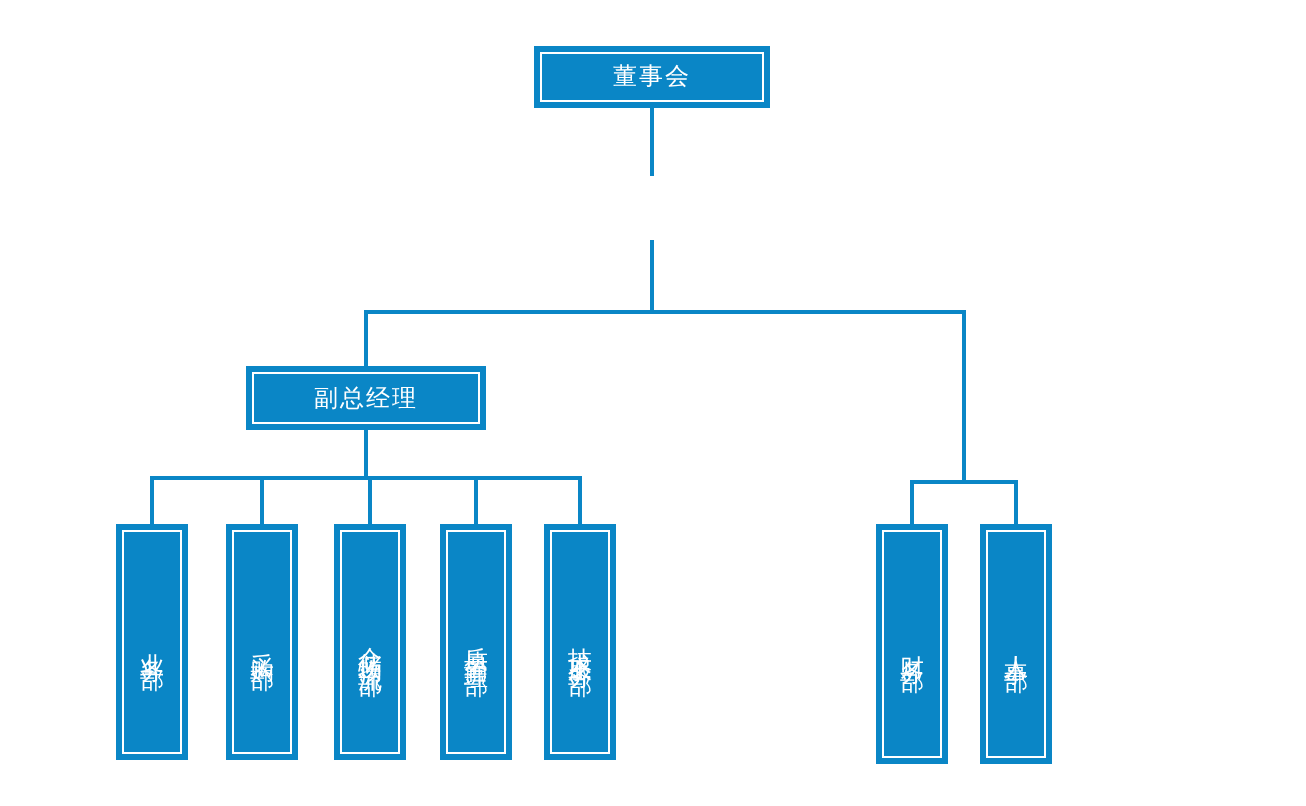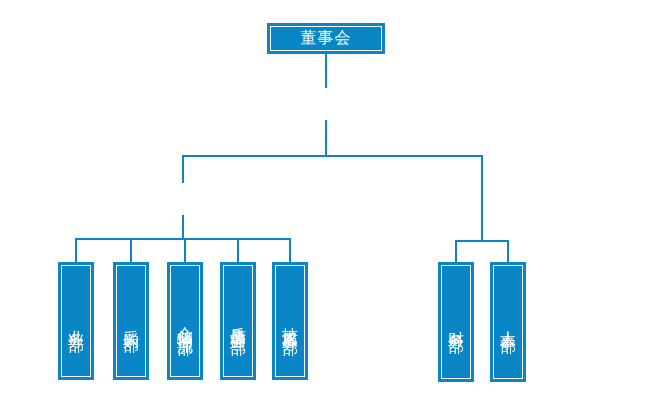--- a/index.html
+++ b/index.html
@@ -22,21 +22,21 @@
   }
   .node {
     position: absolute;
     background: var(--box-fill);
     color: var(--box-text);
     outline: 1px solid #ffffff;
     outline-offset: -4px;
     display: flex;
     align-items: center;
     justify-content: center;
-    font-size: 16px;
+    font-size: 12px;
     letter-spacing: 1px;
   }
   .node.vertical .label {
     writing-mode: vertical-rl;
     text-orientation: upright;
     letter-spacing: 3px;
     line-height: 1;
   }
   .line {
     position: absolute;
@@ -64,20 +64,23 @@
   <div class="line v" style="left:130px; top:238px; height:24px;"></div>
   <div class="line v" style="left:184px; top:238px; height:24px;"></div>
   <div class="line v" style="left:237px; top:238px; height:24px;"></div>
   <div class="line v" style="left:289px; top:238px; height:24px;"></div>
 
   <div class="node" style="left:267px; top:23px; width:118px; height:31px;">
     <span class="label">董事会</span>
   </div>
 
 
+  <div class="node" style="left:123px; top:183px; width:120px; height:32px;">
+    <span class="label">副总经理</span>
+  </div>
 
   <div class="node vertical" style="left:58px; top:262px; width:36px; height:118px;">
     <span class="label">业务部</span>
   </div>
 
   <div class="node vertical" style="left:113px; top:262px; width:36px; height:118px;">
     <span class="label">采购部</span>
   </div>
 
   <div class="node vertical" style="left:167px; top:262px; width:36px; height:118px;">

